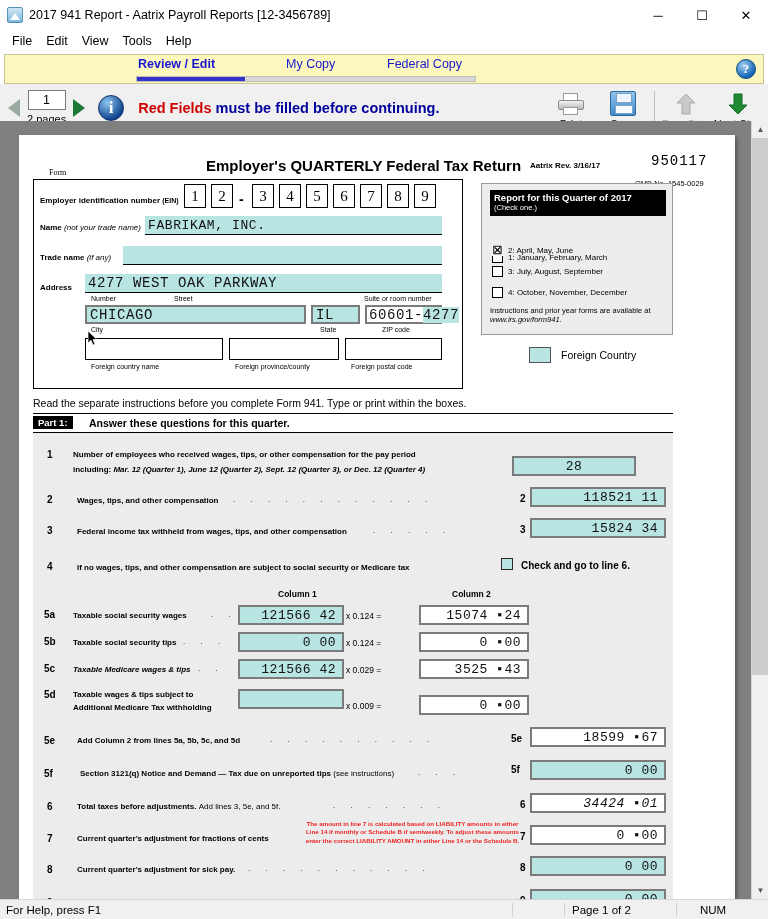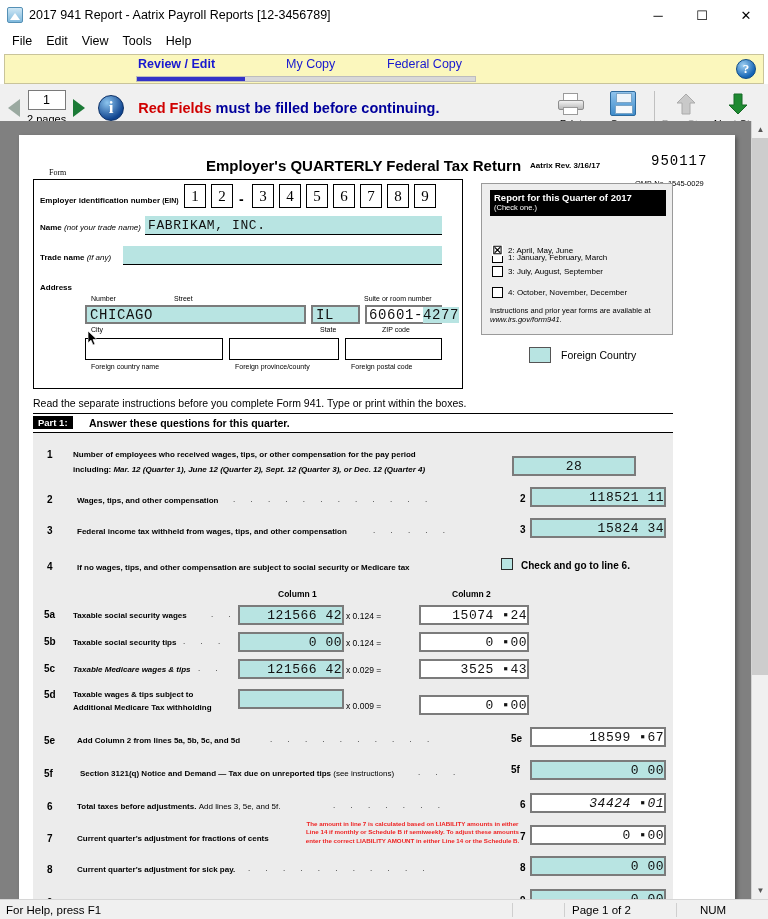--- a/index.html
+++ b/index.html
@@ -294,21 +294,21 @@
   .lnno { position: absolute; font-size: 10px; font-weight: bold; }
   .lntext { position: absolute; font-size: 8px; font-weight: bold; }
   .lntext .norm { font-weight: normal; }
   .lntext .ital { font-style: italic; }
   .dots { position: absolute; font-size: 8px; letter-spacing: 6.5px; color: #000; }
   .amt {
     position: absolute; height: 20px;
     border: 2px solid #7b7b7b; background: #b8e4e2;
     font-family: "Liberation Mono", monospace; font-size: 13px;
     display: flex; align-items: center; justify-content: flex-end;
-    letter-spacing: .5px; color: #111;
+    padding-right: 6px; letter-spacing: .5px; color: #111;
   }
   .amt.white { background: #ffffff; }
   .amt.center { justify-content: center; padding-right: 0; }
   .amtno { position: absolute; font-size: 10px; font-weight: bold; }
   .colhdr { position: absolute; font-size: 8.5px; font-weight: bold; }
   #line4cb {
     position: absolute; width: 12px; height: 12px;
     background: #b8e4e2; border: 1px solid #2a2a2a;
   }
   #line4txt { position: absolute; font-size: 10px; font-weight: bold; }
@@ -441,20 +441,21 @@
         <div class="einbox" style="left:353px;">8</div>
         <div class="einbox" style="left:380px;">9</div>
 
         <div class="lbl" style="position:absolute;left:6px;top:43px;"><span>Name</span> <i>(not  your trade name)</i></div>
         <div class="fld" style="position:absolute;left:111px;top:36px;width:297px;">FABRIKAM, INC.</div>
 
         <div class="lbl" style="position:absolute;left:6px;top:73px;"><span>Trade name</span> <i>(if any)</i></div>
         <div class="fld" style="position:absolute;left:89px;top:66px;width:319px;"></div>
 
         <div class="lbl" style="position:absolute;left:6px;top:103px;">Address</div>
+        <div class="fld" style="position:absolute;left:51px;top:94px;width:357px;font-size:14px;">4277 WEST OAK PARKWAY</div>
         <div class="tiny" style="position:absolute;left:57px;top:115px;">Number</div>
         <div class="tiny" style="position:absolute;left:140px;top:115px;">Street</div>
         <div class="tiny" style="position:absolute;left:330px;top:115px;">Suite  or room number</div>
 
         <div class="fld boxed" style="position:absolute;left:51px;top:125px;width:221px;font-size:14px;">CHICAGO</div>
         <div class="fld boxed" style="position:absolute;left:277px;top:125px;width:49px;font-size:14px;">IL</div>
         <div class="fld boxed" style="position:absolute;left:331px;top:125px;width:77px;font-size:14px;padding-right:0;padding-left:2px;background:#fff;">
           <span>60601</span>
             <span>-</span>
             <span style="background:#b8e4e2;">4277</span>

